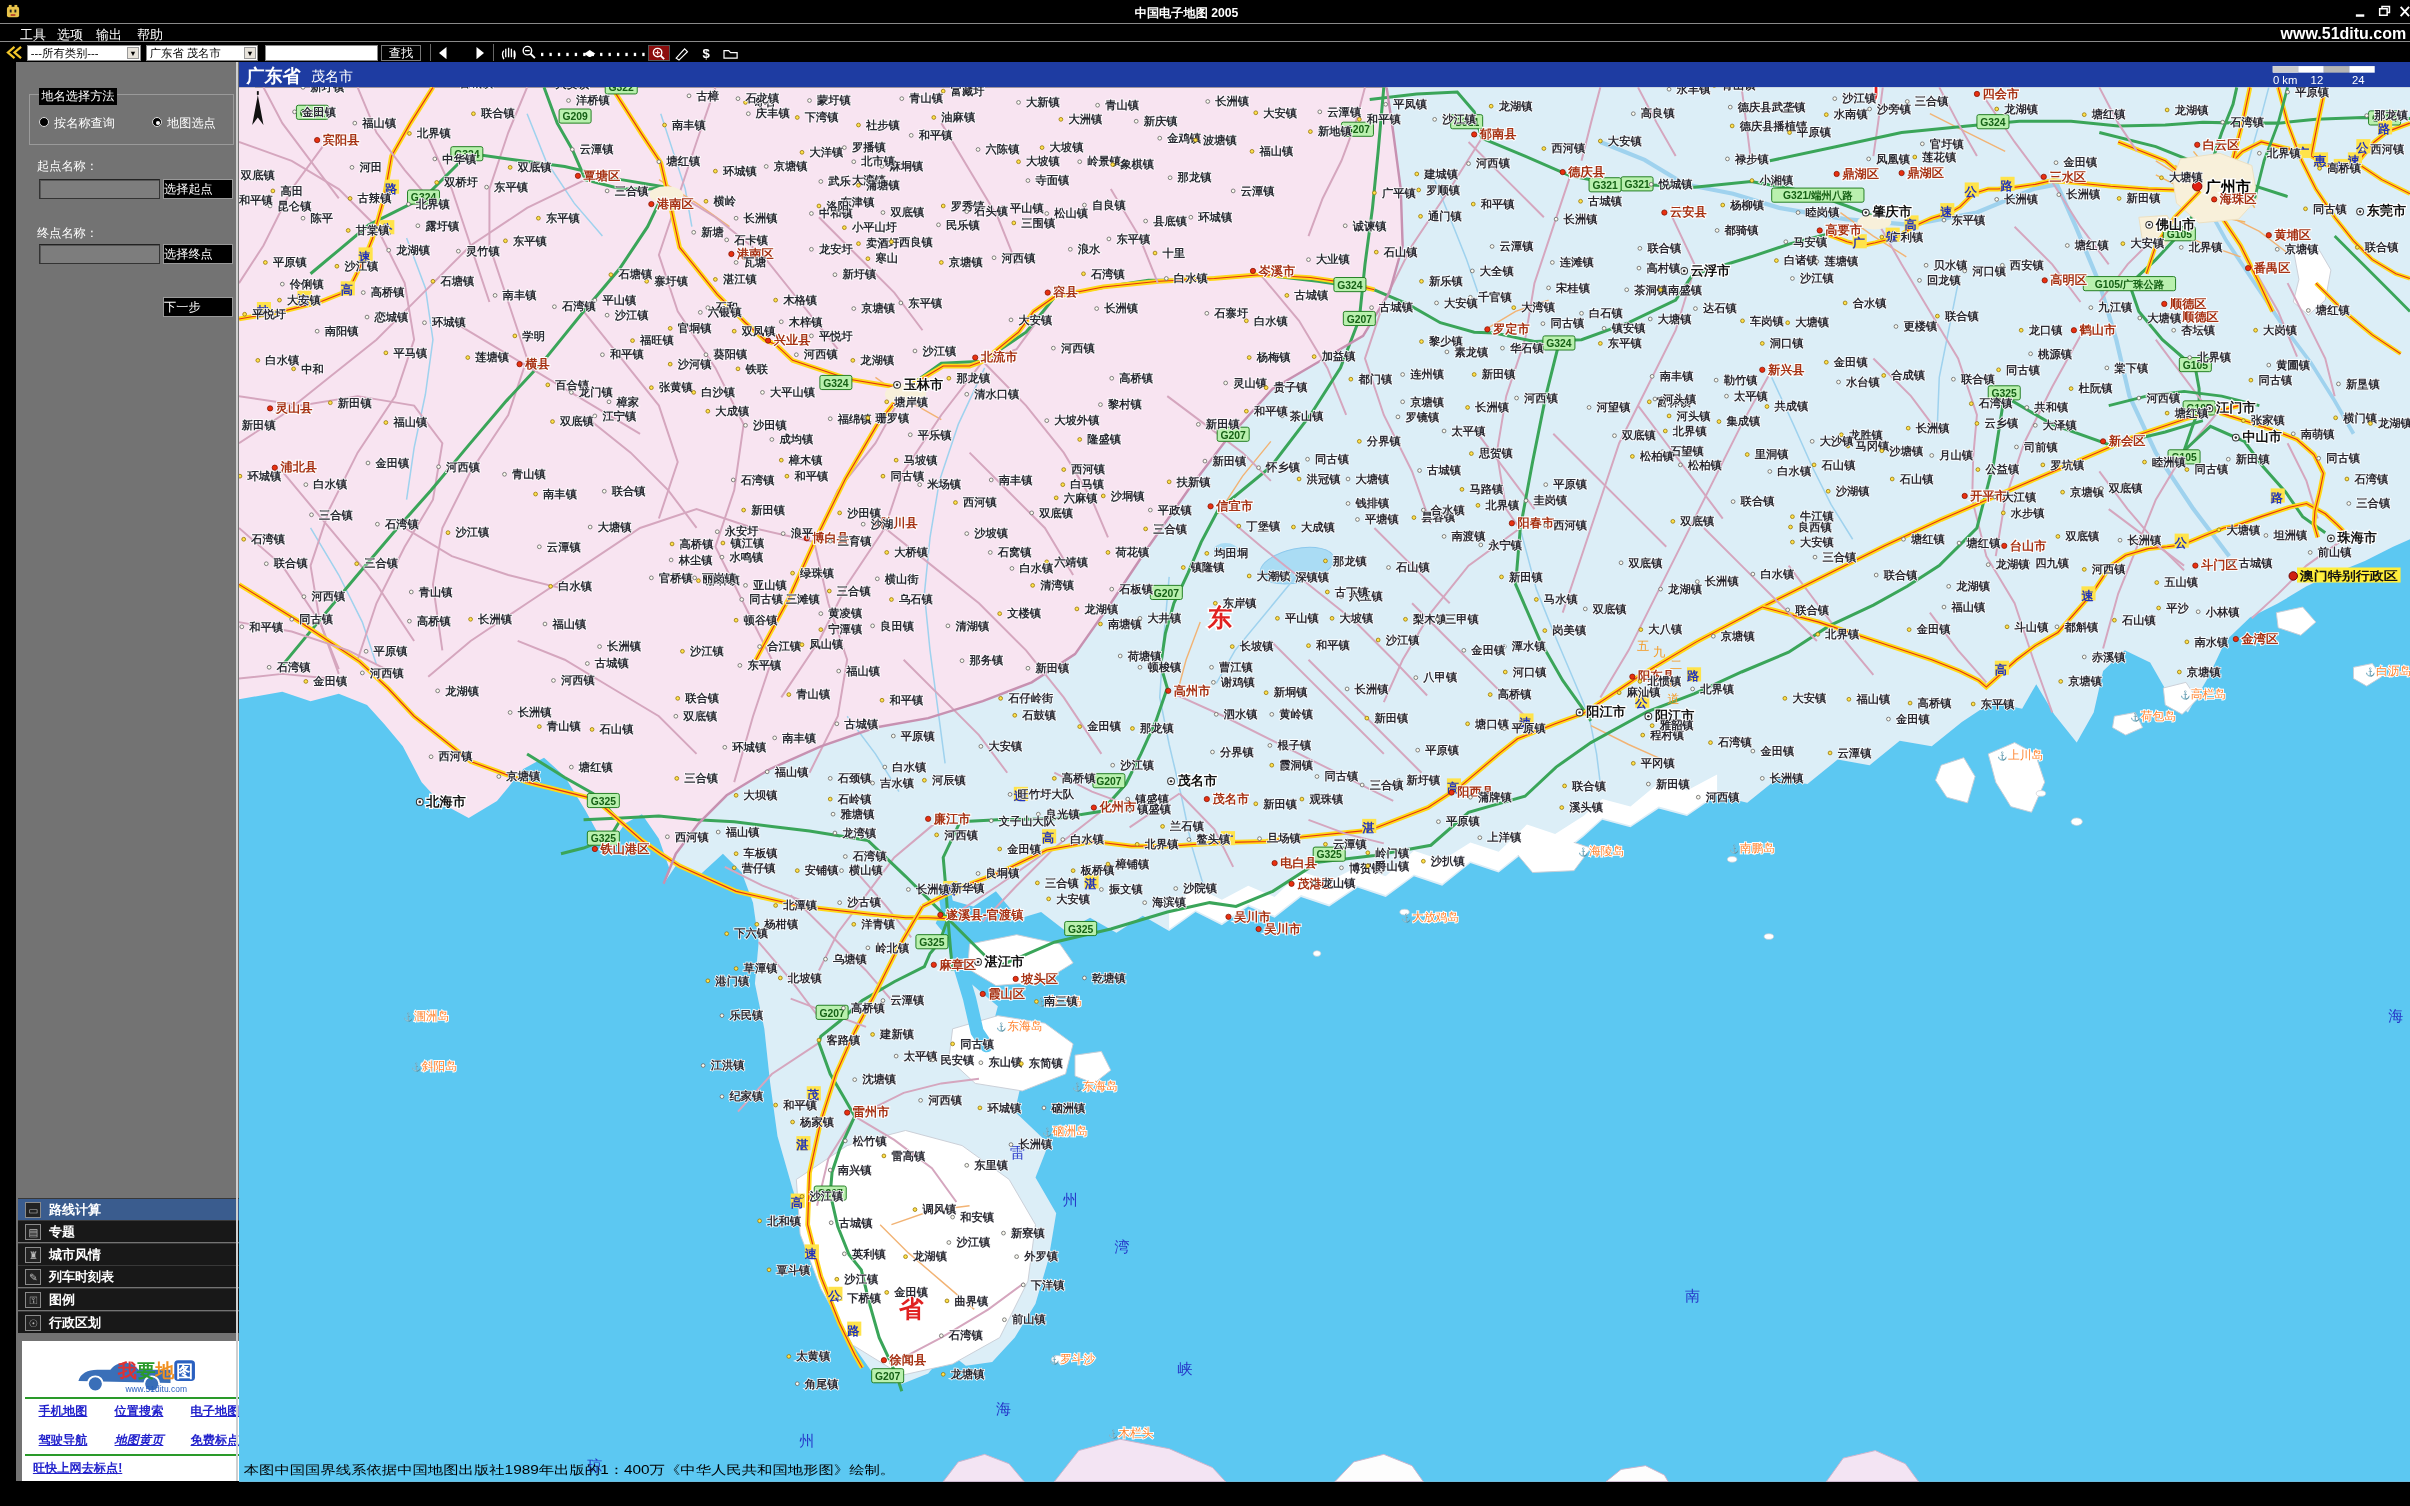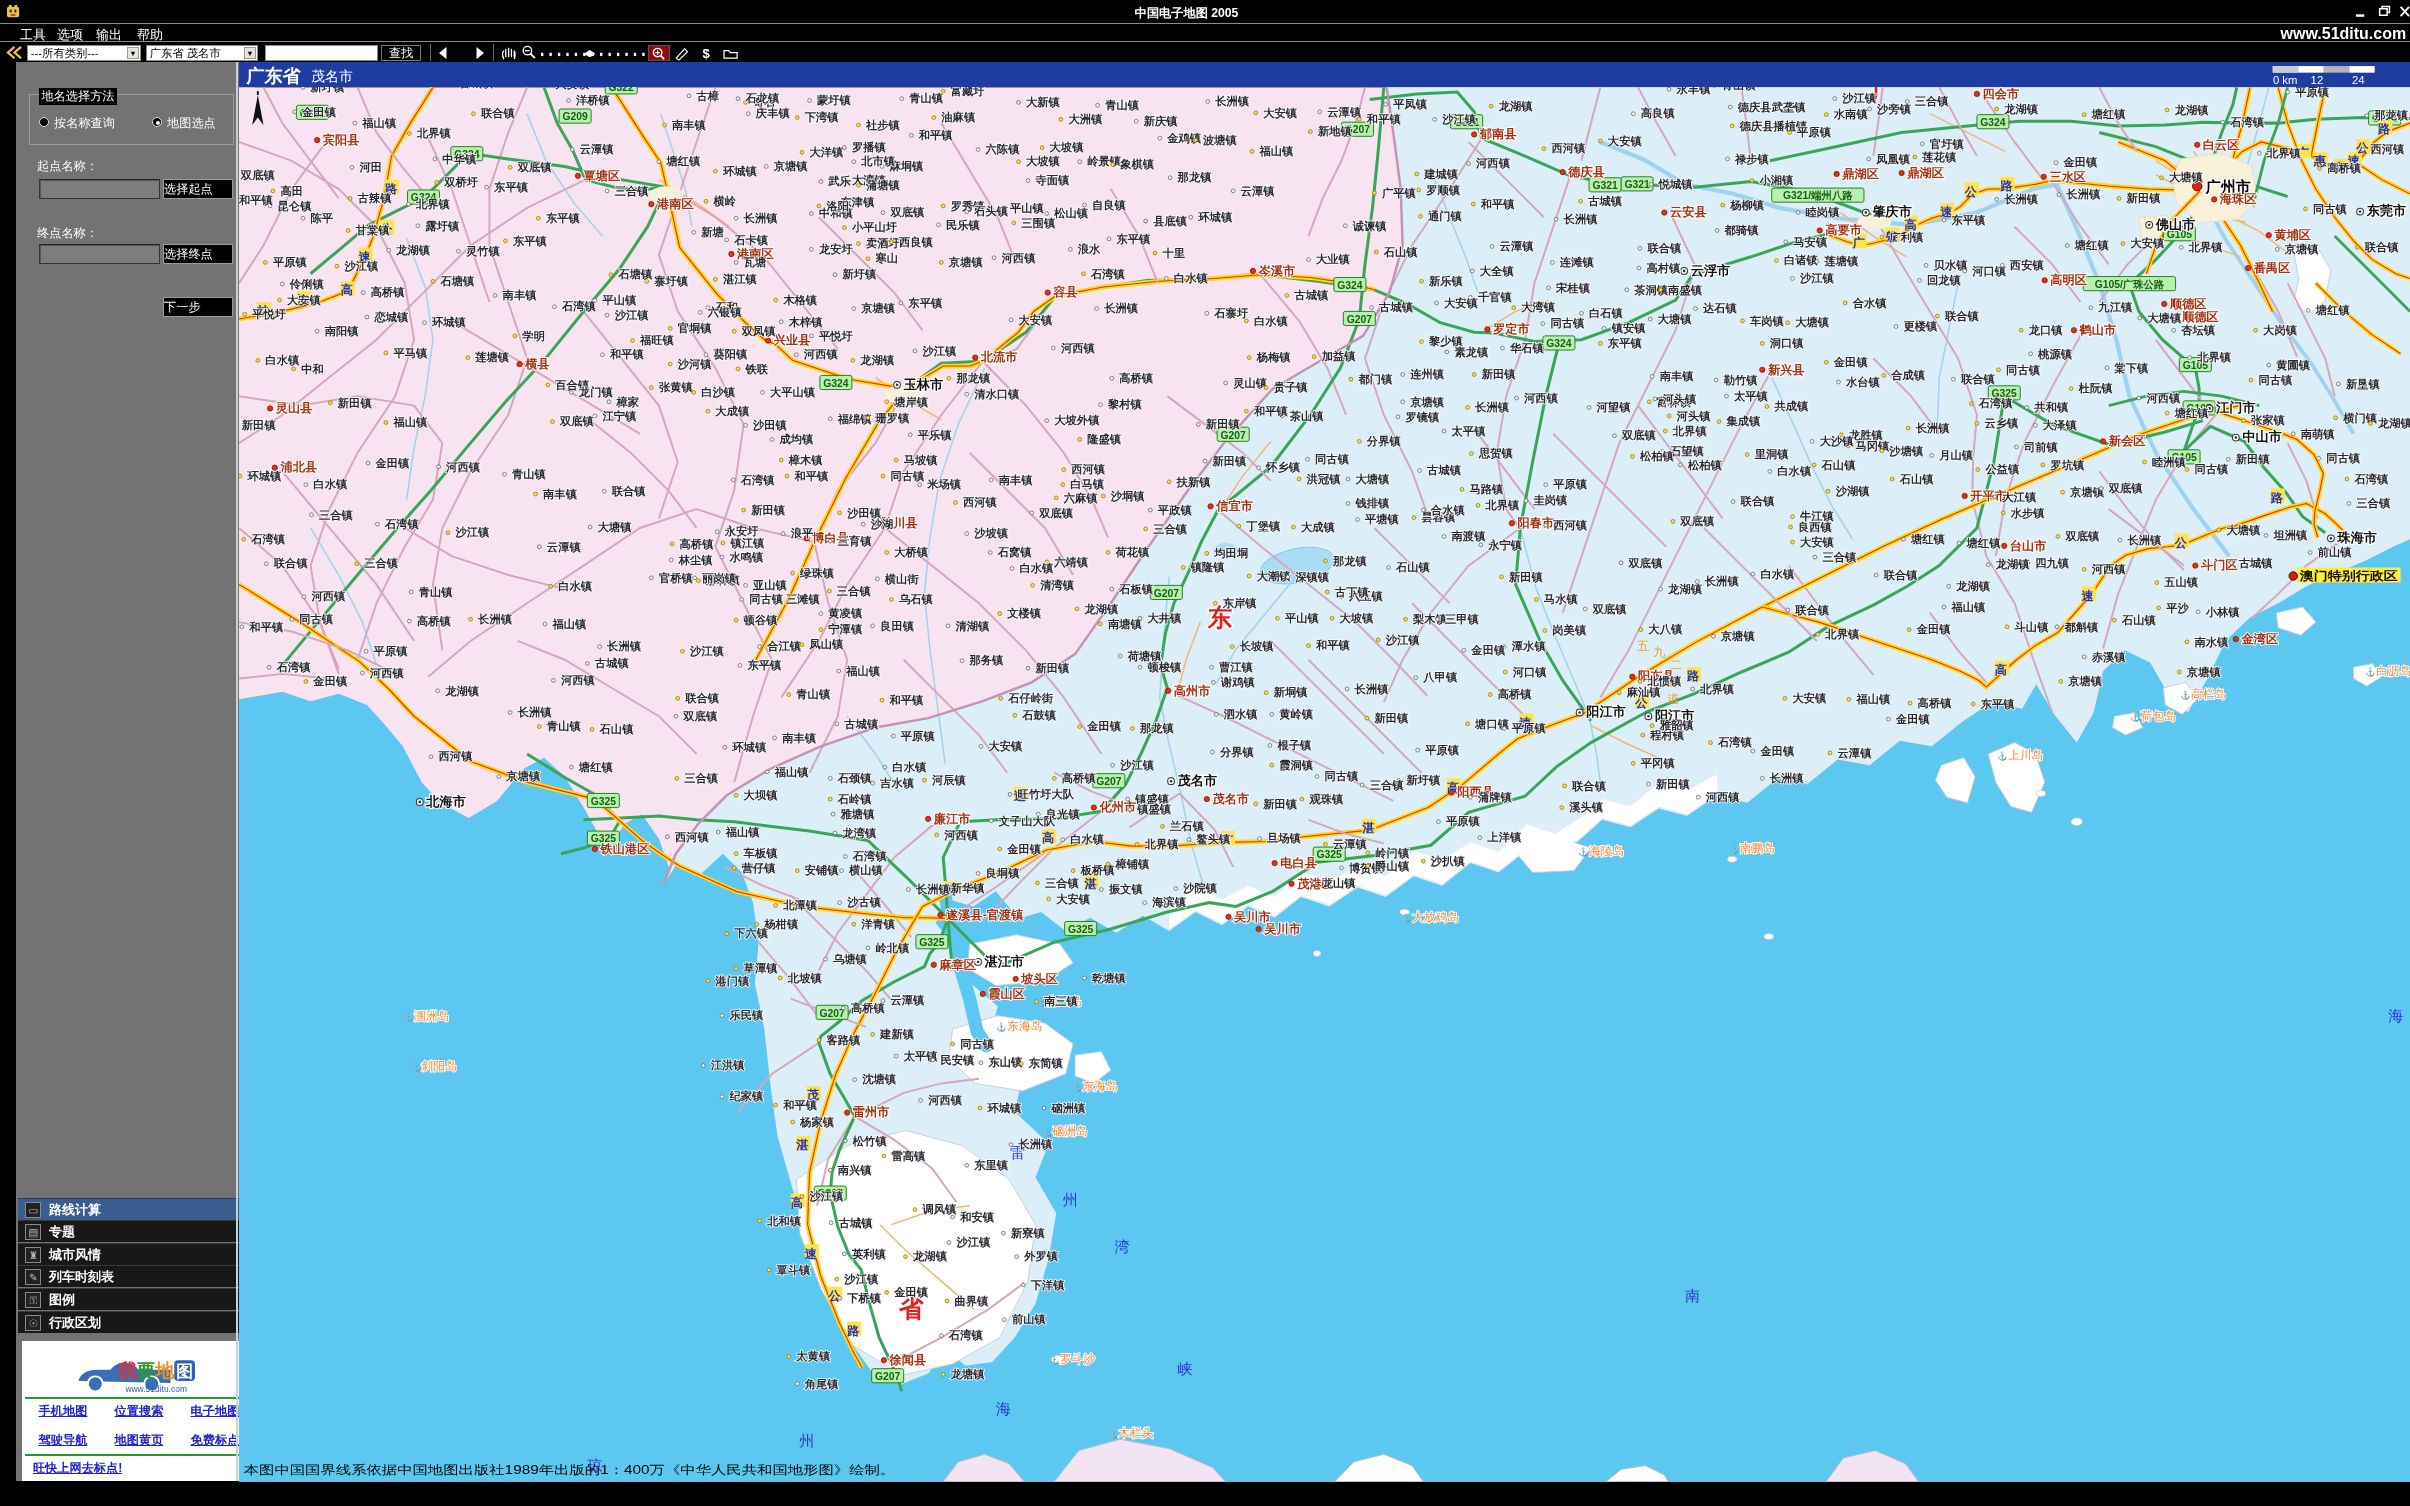--- a/index.html
+++ b/index.html
@@ -179,21 +179,21 @@
    <text x="92" y="30" font-size="20" font-weight="bold" fill="#f09020">地</text>
    <rect x="112" y="12" width="22" height="22" rx="4" fill="#2a60c0"></rect>
    <text x="114" y="30" font-size="18" font-weight="bold" fill="#fff">图</text>
    <text x="60" y="46" font-size="9" fill="#2a60c0">www.51ditu.com</text>
   </svg>
   <div class="gline" style="top:56px;"></div>
   <div class="link" style="left:17px;top:62px;">手机地图</div>
   <div class="link" style="left:93px;top:62px;">位置搜索</div>
   <div class="link" style="left:169px;top:62px;">电子地图</div>
   <div class="link" style="left:17px;top:91px;">驾驶导航</div>
-  <div class="link" style="left:93px;top:91px;">地图黄页</div>
+  <div class="link" style="left:93px;top:91px;font-style:italic;">地图黄页</div>
   <div class="link" style="left:169px;top:91px;">免费标点</div>
   <div class="gline" style="top:113px;"></div>
   <div class="link" style="left:11.3px;top:119px;">旺快上网去标点!</div>
  </div>
 </div>
 <div class="abs" style="left:236px;top:62px;width:1.9px;height:1419px;background:#cfcfcf;"></div>
 <div class="abs" id="maphead">
  <span class="abs" style="left:7.5px;top:1.9px;color:#fff;font-size:18px;font-weight:bold;">广东省</span>
  <span class="abs" style="left:72px;top:5.6px;color:#fff;font-size:14px;">茂名市</span>
  <svg class="abs" style="left:2032px;top:3.8px" width="132" height="19" viewBox="0 0 140 20">

